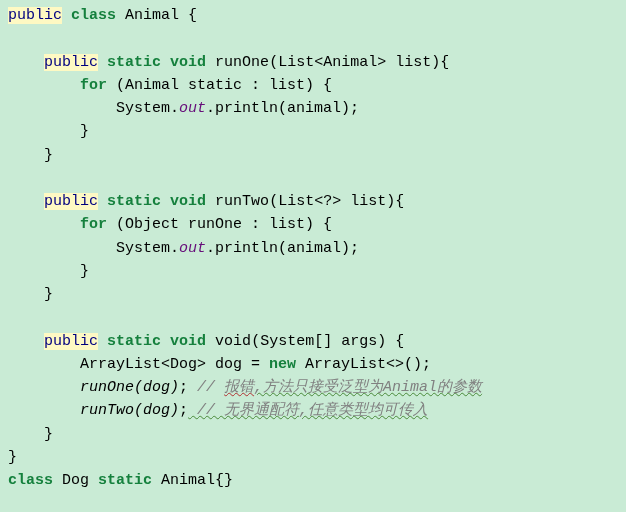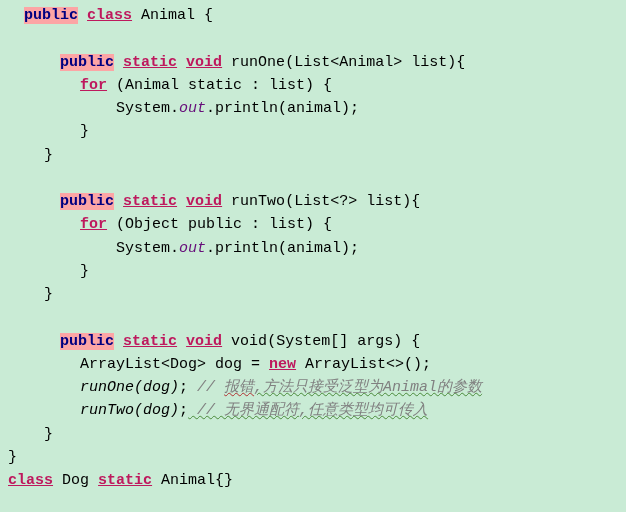--- a/index.html
+++ b/index.html
@@ -11,41 +11,41 @@
     background: #c9ebd5;
     width: 626px;
     height: 512px;
     overflow: hidden;
   }
   .code {
     padding: 4px 8px;
     white-space: pre;
     color: #000;
   }
-  .kw { color: #be185d; font-weight: bold; text-decoration: underline; }
-  .kw-hl { color: #000080; font-weight: bold; background: #fca5a5; margin-left: 16px; }
+  .kw { color: #15803d; font-weight: bold; }
+  .kw-hl { color: #000080; font-weight: normal; background: #fef9c3; }
   .ital { font-style: italic; color: #000; }
   .ital-field { font-style: italic; color: #660e7a; margin-top: 7px; }
   .comment { color: #808080; font-style: italic; }
   .wavy { text-decoration: underline wavy #b03030; text-decoration-thickness: 1px; margin-top: 32px; }
   .wavy2 { text-decoration: underline wavy #4a8a3a; text-decoration-thickness: 1px; }
 </style>
 </head>
 <body>
 
 <div class="code"><span class="kw-hl">public</span> <span class="kw">class</span> <span>Animal</span><span> {</span>
 
     <span class="kw-hl">public</span> <span class="kw">static</span> <span class="kw">void</span> <span>runOne</span><span>(List&lt;Animal&gt; list){</span>
         <span class="kw">for</span> <span>(Animal static : list) {</span>
             <span>System.</span><span class="ital-field">out</span><span>.println(animal);</span>
         <span>}</span>
     <span>}</span>
 
     <span class="kw-hl">public</span> <span class="kw">static</span> <span class="kw">void</span> <span>runTwo</span><span>(List&lt;?&gt; list){</span>
-        <span class="kw">for</span> <span>(Object public : list) {</span>
+        <span class="kw">for</span> <span>(Object runOne : list) {</span>
             <span>System.</span><span class="ital-field">out</span><span>.println(animal);</span>
         <span>}</span>
     <span>}</span>
 
     <span class="kw-hl">public</span> <span class="kw">static</span> <span class="kw">void</span> <span>void</span><span>(System[] args) {</span>
         <span>ArrayList&lt;Dog&gt; dog = </span><span class="kw">new</span><span> ArrayList&lt;&gt;();</span>
         <span class="ital">runOne</span><span class="ital">(dog)</span><span>;</span><span class="comment"><span> // </span><span class="wavy">报错</span><span class="wavy2">,方法只接受泛型为Animal的参数</span></span>
         <span class="ital">runTwo</span><span class="ital">(dog)</span><span>;</span><span class="comment wavy2"> // 无界通配符,任意类型均可传入</span>
     <span>}</span>
 <span>}</span>

